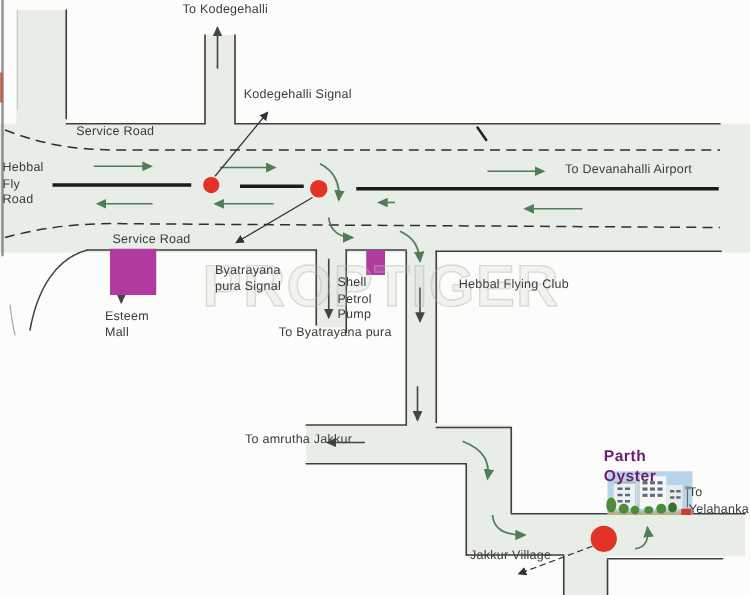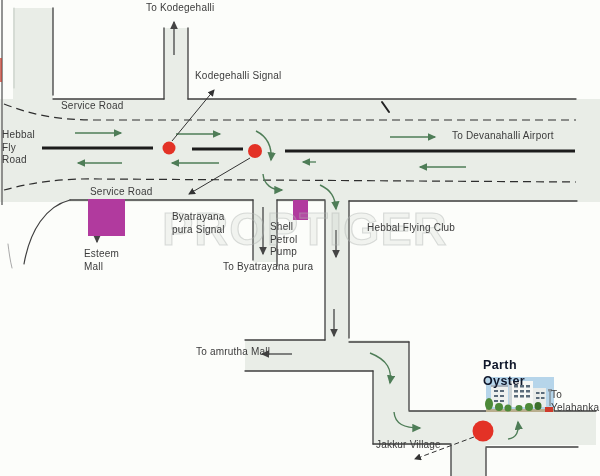--- a/index.html
+++ b/index.html
@@ -16,21 +16,21 @@
   .center{white-space:normal;}
   .ln{display:block;}
   .watermark{
     position:absolute;left:162px;top:201px;width:320px;
     font-size:47px;font-weight:bold;letter-spacing:1px;
     color:rgba(185,190,188,0.16);
     -webkit-text-stroke:1.1px rgba(178,182,180,0.45);
     user-select:none;pointer-events:none;
   }
   .title{
-    font-size:12.5px;font-weight:bold;color:#0f172a;letter-spacing:.4px;
+    font-size:12.5px;font-weight:bold;color:#701a75;letter-spacing:.4px;
   }
   .edge-line{position:absolute;left:1px;top:0;width:2px;height:205px;background:#6f6f6f;opacity:.75;}
   .edge-red{position:absolute;left:0;top:58px;width:2px;height:24px;background:#c0392b;opacity:.7;}
 </style>
 </head>
 <body>
 
 <div class="canvas">
 
   <svg width="600" height="476" viewBox="0 0 600 476">
@@ -189,21 +189,21 @@
   <div class="lbl center" style="left:270px;top:221px;width:56px">
     <span class="ln">Shell</span>
     <span class="ln">Petrol Pump</span>
   </div>
   <div class="lbl center" style="left:172px;top:211px;width:62px">
     <span class="ln">Byatrayana</span>
     <span class="ln">pura Signal</span>
   </div>
   <div class="lbl" style="left:223px;top:261px">To Byatrayana pura</div>
   <div class="lbl" style="left:367px;top:222px">Hebbal Flying Club</div>
-  <div class="lbl" style="left:196px;top:346px">To amrutha Mall</div>
+  <div class="lbl" style="left:196px;top:346px">To amrutha Jakkur</div>
   <div class="lbl title center" style="left:483px;top:358px;width:76px">Parth Oyster</div>
   <div class="lbl center" style="left:551px;top:389px;width:46px">
     <span class="ln">To</span>
     <span class="ln">Yelahanka</span>
   </div>
   <div class="lbl" style="left:376px;top:439px">Jakkur Village</div>
 
 </div>
 
 </body></html>

